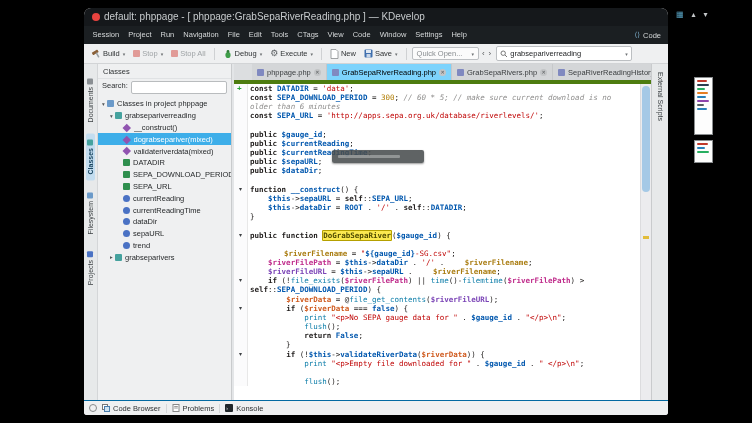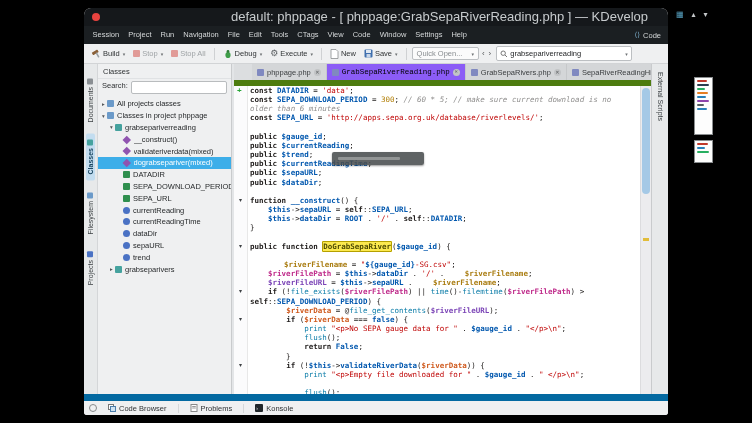--- a/index.html
+++ b/index.html
@@ -1,21 +1,21 @@
 <!DOCTYPE html>
 <html><head>
 <meta charset="utf-8">
 <style>
   html,body{margin:0;padding:0;background:#000;}
   .canvas{position:relative;width:752px;height:423px;background:#000;font-family:"Liberation Sans",sans-serif;overflow:hidden;}
   .window{position:absolute;left:84px;top:8px;width:584px;height:407px;background:#eff0f1;border-radius:7px 7px 3px 3px;overflow:hidden;display:flex;flex-direction:column;}
   
   .titlebar{flex:0 0 18px;height:18px;background:#15181b;position:relative;}
   .close-dot{position:absolute;left:8px;top:5px;width:8px;height:8px;border-radius:50%;background:#e8433f;}
-  .wtitle{position:absolute;left:20px;right:20px;top:0;line-height:18px;text-align:right;font-size:13px;color:#c7cbcd;white-space:nowrap;overflow:hidden;}
+  .wtitle{position:absolute;left:20px;right:20px;top:0;line-height:18px;text-align:left;font-size:10px;color:#c7cbcd;white-space:nowrap;overflow:hidden;}
   
   .menubar{flex:0 0 18px;height:18px;background:#1b1f22;display:flex;align-items:center;padding:0 4px;}
   .mitem{font-size:7.5px;color:#d4d7d8;padding:0 4.5px;line-height:18px;white-space:nowrap;}
   .menu-right{margin-left:auto;display:flex;align-items:center;font-size:7.5px;color:#d4d7d8;gap:3px;padding-right:3px;}
   .code-glyph{color:#7fb2d0;font-size:7px;}
   
   .toolbar{flex:0 0 19px;height:19px;background:#eff0f1;border-bottom:1px solid #d2d4d6;display:flex;align-items:center;padding:0 4px;gap:2px;}
   .tbtn{display:flex;align-items:center;gap:2px;font-size:7.5px;color:#2f3234;padding:1px 3px;border-radius:2px;white-space:nowrap;}
   .tbtn.dis{color:#9fa3a6;}
   .tbtn.dis svg,.tbtn.dis .sq{opacity:.45;}
@@ -46,23 +46,23 @@
   .ti{flex:0 0 7px;width:7px;height:7px;margin-right:3px;}
   .ti-folder{background:#6b9ac9;border-radius:1px;}
   .ti-class{background:#45a29e;border-radius:1px;}
   .ti-method{background:#9054b0;width:5.5px;height:5.5px;flex:0 0 5.5px;margin:0 4px 0 1px;transform:rotate(45deg);}
   .ti-const{background:#2f8f4e;border-radius:1px;}
   .ti-field{background:#4a72c4;border-radius:50%;}
   .tlabel{white-space:nowrap;overflow:hidden;}
   .splitter{flex:0 0 2px;width:2px;background:#e3e5e7;}
   
   .editor{flex:1;display:flex;flex-direction:column;min-width:0;}
-  .tabbar{flex:0 0 16px;height:16px;background:#dcdee0;display:flex;align-items:stretch;border-bottom:6px solid #4d7c0f;padding-left:18px;}
+  .tabbar{flex:0 0 16px;height:16px;background:#dcdee0;display:flex;align-items:stretch;border-bottom:4px solid #4d7c0f;padding-left:18px;}
   .etab{display:flex;align-items:center;gap:3px;font-size:7.5px;color:#3a3d3f;padding:0 5px;border-right:1px solid #c6c8ca;background:#d4d6d8;white-space:nowrap;}
-  .etab.active{background:#8b5cf6;color:#000;font-family:Liberation Mono, monospace;}
+  .etab.active{background:#7dd3fc;color:#000;}
   .ficon{width:7px;height:7px;border-radius:1px;background:#8089c0;flex:0 0 7px;}
   .tclose{width:7px;height:7px;border-radius:50%;background:#c2c4c6;color:#55585a;font-size:5px;line-height:7px;text-align:center;flex:0 0 7px;}
   .linecol{margin-left:auto;font-size:7.5px;color:#26292b;align-self:center;padding-right:4px;white-space:nowrap;}
   .codewrap{flex:1;position:relative;background:#fff;overflow:hidden;display:flex;min-height:0;}
   .codecol{flex:1;min-width:0;overflow:hidden;}
   .cl{display:flex;height:9.17px;}
   .g{flex:0 0 13px;width:13px;background:#fbfbfc;border-right:1px solid #e8e8e8;text-align:center;font-size:6px;line-height:9.17px;color:#3f4244;}
   .ct{white-space:pre;font-family:"DejaVu Sans Mono",monospace;font-size:7.5px;line-height:9.17px;padding-left:2px;}
   .tk-p{color:#1f1c1b;} .tk-k{color:#1f1c1b;font-weight:bold;}
   .tk-c{color:#0057ae;font-weight:bold;} .tk-s{color:#bf0303;margin-top:8px;}
@@ -74,21 +74,21 @@
   .vcsadd{position:absolute;left:3px;top:0;font-size:8px;font-weight:bold;color:#27a537;line-height:9px;}
   .ttip{position:absolute;left:98px;top:66px;width:92px;height:13px;background:rgba(73,77,79,.88);border-radius:2px;box-shadow:0 1px 2px rgba(0,0,0,.4);}
   .ttip::after{content:"";position:absolute;left:6px;top:5px;width:62px;height:3px;background:rgba(255,255,255,.32);border-radius:1px;}
   .vscroll{flex:0 0 10px;width:10px;background:#ececee;border-left:1px solid #dcdcde;position:relative;}
   .vthumb{position:absolute;left:1px;right:1px;top:2px;height:106px;background:#a5c9e6;border-radius:4px;}
   .smark{position:absolute;left:2px;width:6px;height:3px;background:#e2bd3a;top:152px;}
   
   .rstrip{flex:0 0 16px;width:16px;background:#e7e9ea;border-left:1px solid #c9cbcd;display:flex;justify-content:center;padding-top:8px;}
   .rlabel{writing-mode:vertical-rl;font-size:7px;color:#3c4043;white-space:nowrap;}
   
-  .statusbar{flex:0 0 14px;background:#eff0f1;border-top:7px solid #0369a1;display:flex;align-items:center;gap:11px;padding:0 5px;font-size:7.5px;color:#2f3234;text-align:right;}
+  .statusbar{flex:0 0 14px;background:#eff0f1;border-top:1px solid #0369a1;display:flex;align-items:center;gap:5px;padding:0 5px;font-size:7.5px;color:#2f3234;text-align:right;}
   .sbtn{display:flex;align-items:center;gap:3px;white-space:nowrap;}
   .circle-ico{width:6px;height:6px;border:1.5px solid #86898b;border-radius:50%;}
   .ssep{width:1px;height:9px;background:#d5d7d9;}
   
   .tray{position:absolute;left:676px;top:10px;display:flex;gap:8px;align-items:center;}
   .tico{font-size:8px;color:#c3c7c9;line-height:10px;}
   .tico.grid{color:#5aa7c7;}
   .thumb{position:absolute;left:694px;width:19px;background:#fdfdfd;border:1px solid #8a8d8f;display:flex;flex-direction:column;gap:2px;padding:2px;box-sizing:border-box;}
   .thumb .bar{height:2px;border-radius:1px;}
   #thumb1{top:77px;height:58px;} #thumb2{top:140px;height:23px;}
@@ -213,48 +213,43 @@
       <div class="panel">
         <div class="phead">
           <span>Classes</span>
         </div>
         <div class="psearch">
           <span>Search:</span>
           <input style="">
         </div>
         <div class="tree">
             <div class="trow" style="padding-left: 2px;">
-              <span class="texp">▸</span>
-              <span class="ti ti-folder"></span>
-              <span class="tlabel">All projects classes</span>
-            </div>
-            <div class="trow" style="padding-left: 2px;">
               <span class="texp">▾</span>
               <span class="ti ti-folder"></span>
               <span class="tlabel">Classes in project phppage</span>
             </div>
             <div class="trow" style="padding-left: 10px;">
               <span class="texp">▾</span>
               <span class="ti ti-class"></span>
               <span class="tlabel">grabsepariverreading</span>
             </div>
             <div class="trow" style="padding-left: 18px;">
               <span class="texp"></span>
               <span class="ti ti-method"></span>
               <span class="tlabel">__construct()</span>
             </div>
+            <div class="trow sel" style="padding-left: 18px;">
+              <span class="texp"></span>
+              <span class="ti ti-method"></span>
+              <span class="tlabel">dograbsepariver(mixed)</span>
+            </div>
             <div class="trow" style="padding-left: 18px;">
               <span class="texp"></span>
               <span class="ti ti-method"></span>
               <span class="tlabel">validateriverdata(mixed)</span>
-            </div>
-            <div class="trow sel" style="padding-left: 18px;">
-              <span class="texp"></span>
-              <span class="ti ti-method"></span>
-              <span class="tlabel">dograbsepariver(mixed)</span>
             </div>
             <div class="trow" style="padding-left: 18px;">
               <span class="texp"></span>
               <span class="ti ti-const"></span>
               <span class="tlabel">DATADIR</span>
             </div>
             <div class="trow" style="padding-left: 18px;">
               <span class="texp"></span>
               <span class="ti ti-const"></span>
               <span class="tlabel">SEPA_DOWNLOAD_PERIOD</span>
@@ -348,24 +343,20 @@
               <div class="cl">
                 <span class="g"></span>
                 <span class="ct"><span class="tk-k">public </span><span class="tk-v">$gauge_id</span><span class="tk-p">;</span></span>
               </div>
               <div class="cl">
                 <span class="g"></span>
                 <span class="ct"><span class="tk-k">public </span><span class="tk-v">$currentReading</span><span class="tk-p">;</span></span>
               </div>
               <div class="cl">
                 <span class="g"></span>
-                <span class="ct"><span class="tk-k">public </span><span class="tk-v">$trend</span><span class="tk-p">;</span></span>
-              </div>
-              <div class="cl">
-                <span class="g"></span>
                 <span class="ct"><span class="tk-k">public </span><span class="tk-v">$currentReadingTime</span><span class="tk-p">;</span></span>
               </div>
               <div class="cl">
                 <span class="g"></span>
                 <span class="ct"><span class="tk-k">public </span><span class="tk-v">$sepaURL</span><span class="tk-p">;</span></span>
               </div>
               <div class="cl">
                 <span class="g"></span>
                 <span class="ct"><span class="tk-k">public </span><span class="tk-v">$dataDir</span><span class="tk-p">;</span></span>
               </div>

